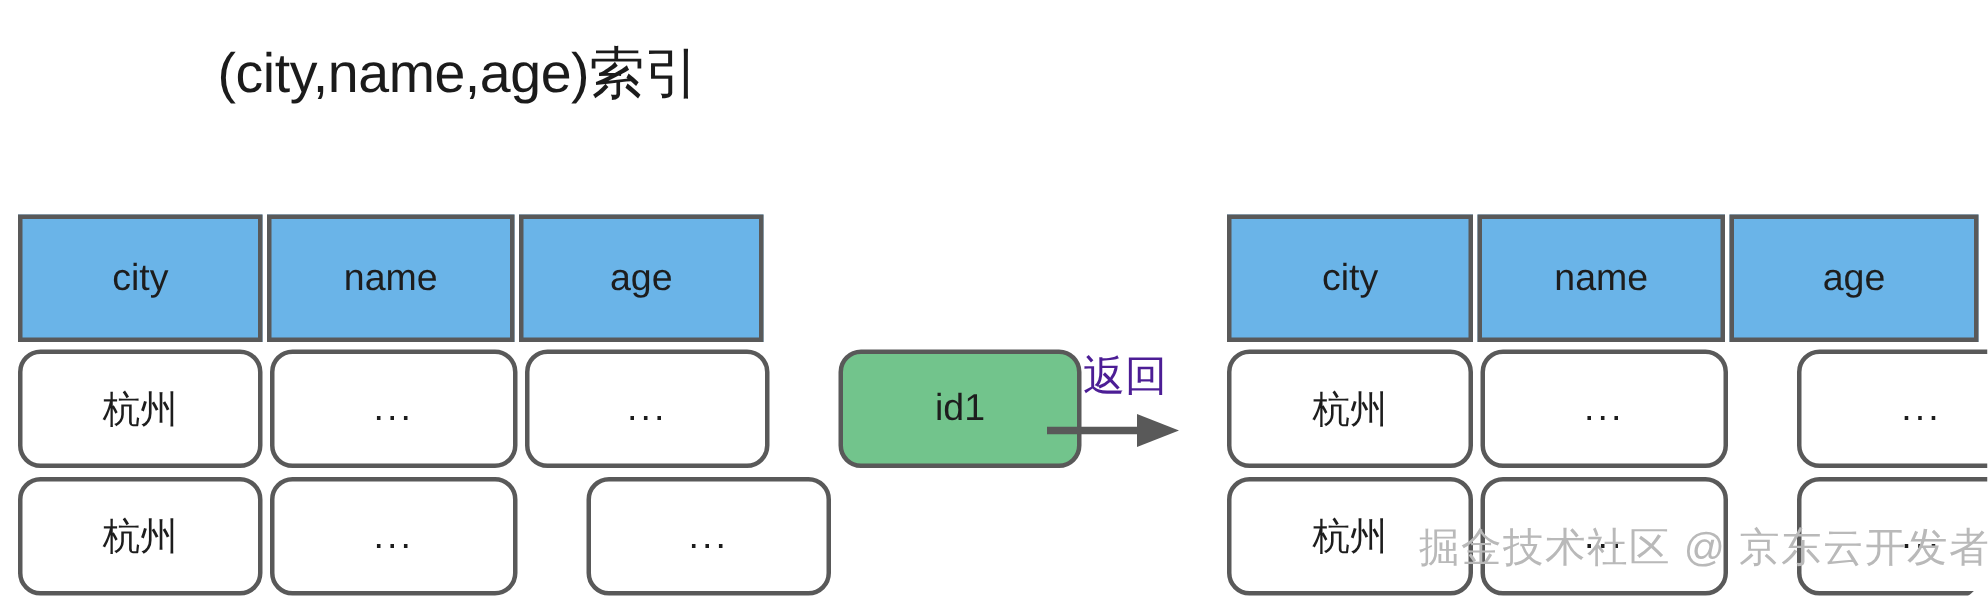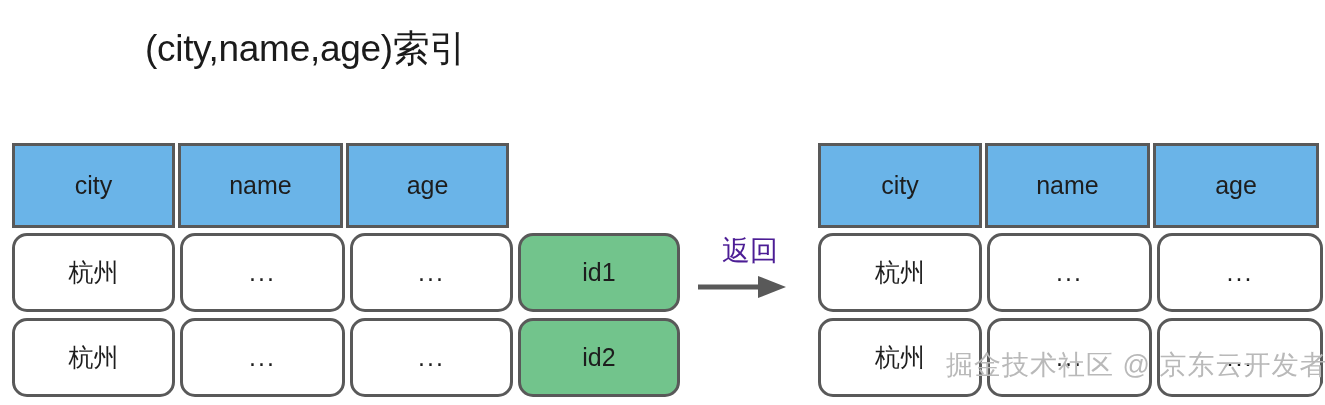--- a/index.html
+++ b/index.html
@@ -67,21 +67,21 @@
     margin-right: 3px;
   }
   .row-header .cell:last-child { margin-right: 0; }
 
   
   .row-body .cell {
     height: 79px;
     border-radius: 15px;
     margin-right: 5px;
   }
-  .row-body .cell:last-child { margin-right: 0; }
+  .row-body .cell:last-child { margin-right: 0; margin-left: 41px; }
 
   .cell.green { background: #72c48c; }
 
   
   #table-index .col-0 { width: 163px; }
   #table-index .col-1 { width: 165px; }
   #table-index .col-2 { width: 163px; }
   #table-index .col-3 { width: 162px; }
 
   
@@ -147,21 +147,20 @@
       <div class="cell col-0">杭州</div>
       <div class="cell col-1 ellipsis">...</div>
       <div class="cell col-2 ellipsis">...</div>
       <div class="cell col-3 green">id1</div>
     </div>
 
     <div class="row row-body">
       <div class="cell col-0">杭州</div>
       <div class="cell col-1 ellipsis">...</div>
       <div class="cell col-2 ellipsis">...</div>
-      <div class="cell col-3 green">id2</div>
     </div>
 
   </div>
 
   <div id="connector">
     <div id="return-label">返回</div>
     <svg id="arrow-icon" width="92" height="26" viewBox="0 0 92 26">
       <line x1="2" y1="13" x2="66" y2="13" stroke="#595959" stroke-width="5"></line>
       <polygon points="62,2 90,13 62,24" fill="#595959"></polygon>
     </svg>

